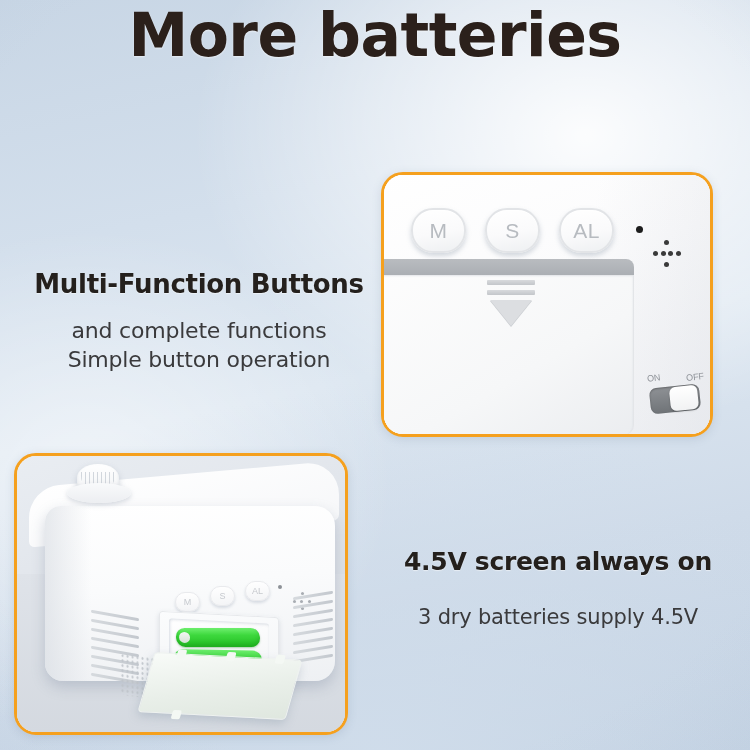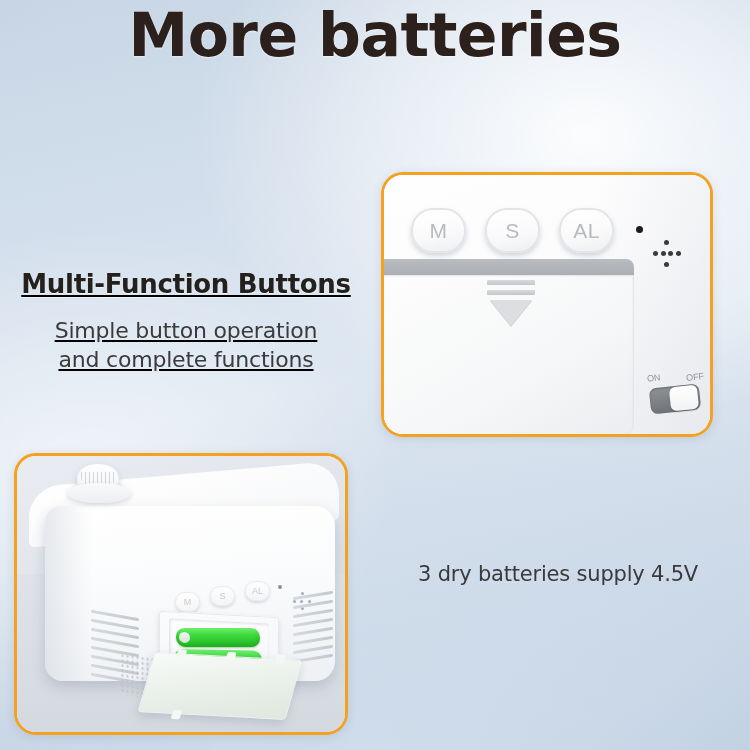--- a/index.html
+++ b/index.html
@@ -347,42 +347,42 @@
     background: #f4f8f4;
     border-radius: 2px;
   }
   #nub-1 { left: 22px; top: -5px; }
   #nub-2 { left: 72px; top: -5px; }
   #nub-3 { left: 122px; top: -5px; }
   #nub-4 { left: 34px; top: 55px; }
 
   
   .text-block { position: absolute; }
-  #text-buttons { left: 0; top: 268px; width: 372px; text-align: center; text-decoration: underline; }
+  #text-buttons { left: 13px; top: 268px; width: 372px; text-align: center; }
   #text-power   { left: 366px; top: 546px; width: 384px; text-align: center; }
 
   .feat-title {
     color: #24201d;
     font-family: "DejaVu Sans", sans-serif;
     font-weight: bold;
     font-size: 26px;
     line-height: 32px;
     letter-spacing: -0.3px;
     text-shadow: 0 1px 1px rgba(255,255,255,0.5);
   }
   #text-power .feat-title { font-size: 25px; }
   .feat-desc {
     margin-top: 16px;
     color: #3a3a3c;
     font-family: "DejaVu Sans", sans-serif;
     font-size: 22px;
     line-height: 29px;
     letter-spacing: -0.2px;
   }
-  #text-power .feat-desc { margin-top: 14px; font-size: 21px; }
+  #text-power .feat-desc { margin-top: 25px; font-size: 21px; }
   .feat-desc span { display: block; }
 </style>
 </head>
 <body>
 
 <div class="bg"></div>
 <div class="bg-vignette"></div>
 
 <div class="headline">
   <span class="l1">More batteries</span>
@@ -507,22 +507,23 @@
         <div class="cover-nub" id="nub-3"></div>
         <div class="cover-nub" id="nub-4"></div>
       </div>
     </div>
   </div>
 </div>
 
 <div class="text-block" id="text-buttons">
   <div class="feat-title">Multi-Function Buttons</div>
   <div class="feat-desc">
+    <span>and complete functions</span>
     <span>Simple button operation</span>
-    <span>and complete functions</span>
   </div>
 </div>
 
 <div class="text-block" id="text-power">
+  <div class="feat-title">4.5V screen always on</div>
   <div class="feat-desc">
     <span>3 dry batteries supply 4.5V</span>
   </div>
 </div>
 
 </body></html>

